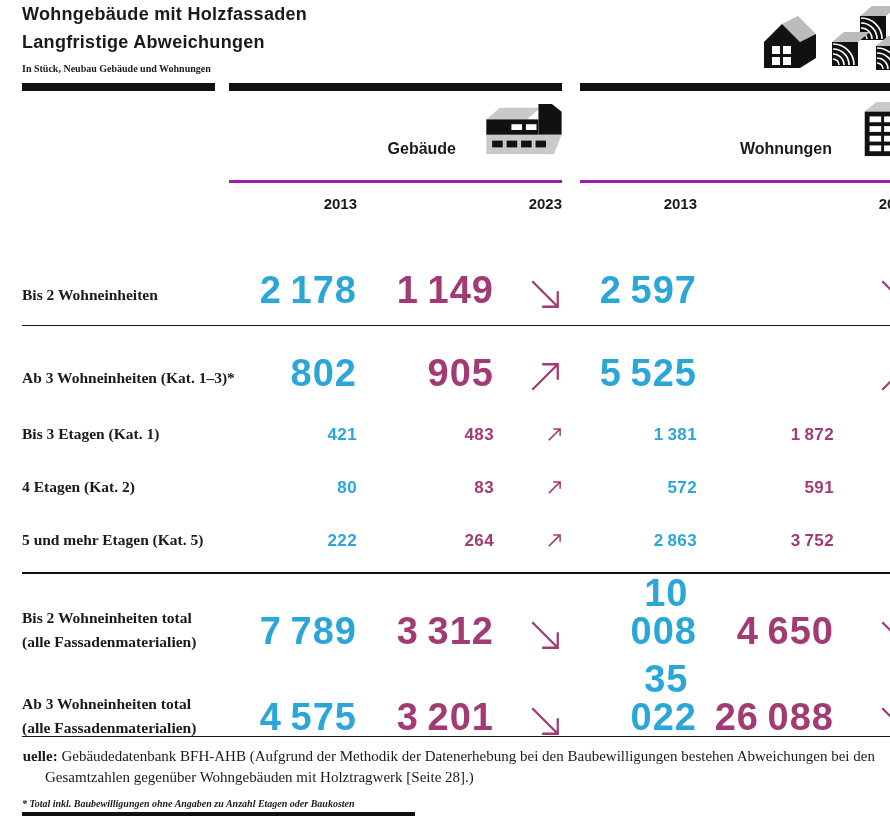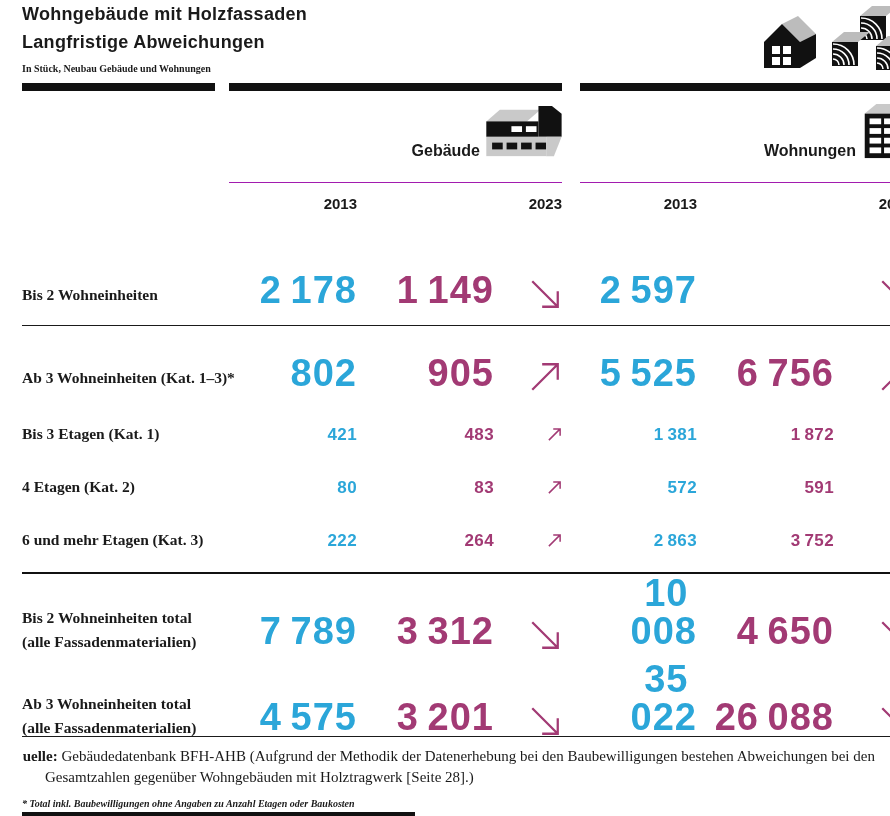--- a/index.html
+++ b/index.html
@@ -19,21 +19,21 @@
   .corner-icons{position:absolute;top:6px;right:0;display:flex;align-items:flex-end;gap:14px;}
   
   .grid{display:grid;grid-template-columns:193px 14px 128px 137px 68px 18px 117px 137px 78px;}
   .cl{grid-column:1;} .cg13{grid-column:3;} .cg23{grid-column:4;} .cga{grid-column:5;}
   .cw13{grid-column:7;} .cw23{grid-column:8;} .cwa{grid-column:9;}
   
   .bars-row .bar{height:8px;background:#111;}
   .bar1{grid-column:1/2;} .bar2{grid-column:3/6;} .bar3{grid-column:7/10;}
   
   .iconhead-row{height:92px;}
-  .group-head{display:flex;justify-content:flex-end;align-items:flex-end;gap:4px;padding-bottom:18px;border-bottom:1px solid #a21caf;}
+  .group-head{display:flex;justify-content:flex-end;align-items:flex-end;gap:28px;padding-bottom:18px;border-bottom:3px solid #a21caf;}
   .gh-g{grid-column:3/6;} .gh-w{grid-column:7/10;}
   .gh-label{font-size:16px;font-weight:700;margin-bottom:4px;}
   
   .year-row{height:32px;align-items:end;}
   .year{font-size:15px;font-weight:700;text-align:right;padding-bottom:3px;}
   .yg13{grid-column:3;} .yg23{grid-column:4/6;} .yw13{grid-column:7;} .yw23{grid-column:8/10;}
   
   .trow{align-items:end;}
   .trow.big{height:110px;}
   .trow.big2{height:82px;}
@@ -188,21 +188,20 @@
       </div>
     <div class="num cyan cg13">802</div>
     <div class="num plum cg23">905</div>
     <div class="trend cga up">
       <svg width="34" height="34" viewBox="0 0 24 24">
           <path class="arr p-down" d="M3 3 L21 21 M21 10 V21 H10"></path>
           <path class="arr p-up" d="M3 21 L21 3 M21 14 V3 H10"></path>
         </svg>
     </div>
     <div class="num cyan cw13">5 525</div>
-    <div class="num plum cw23">6 756</div>
     <div class="trend cwa up">
       <svg width="34" height="34" viewBox="0 0 24 24">
           <path class="arr p-down" d="M3 3 L21 21 M21 10 V21 H10"></path>
           <path class="arr p-up" d="M3 21 L21 3 M21 14 V3 H10"></path>
         </svg>
     </div>
   </div>
 
   <div class="grid trow small">
     <div class="rowlabel cl">
@@ -243,21 +242,21 @@
     <div class="trend cwa up">
       <svg width="15" height="15" viewBox="0 0 24 24">
           <path class="arr p-down" d="M3 3 L21 21 M21 10 V21 H10"></path>
           <path class="arr p-up" d="M3 21 L21 3 M21 14 V3 H10"></path>
         </svg>
     </div>
   </div>
 
   <div class="grid trow small">
     <div class="rowlabel cl">
-        <span class="lbl">6 und mehr Etagen (Kat. 3)</span>
+        <span class="lbl">5 und mehr Etagen (Kat. 5)</span>
       </div>
     <div class="num cyan cg13">222</div>
     <div class="num plum cg23">264</div>
     <div class="trend cga up">
       <svg width="15" height="15" viewBox="0 0 24 24">
           <path class="arr p-down" d="M3 3 L21 21 M21 10 V21 H10"></path>
           <path class="arr p-up" d="M3 21 L21 3 M21 14 V3 H10"></path>
         </svg>
     </div>
     <div class="num cyan cw13">2 863</div>

